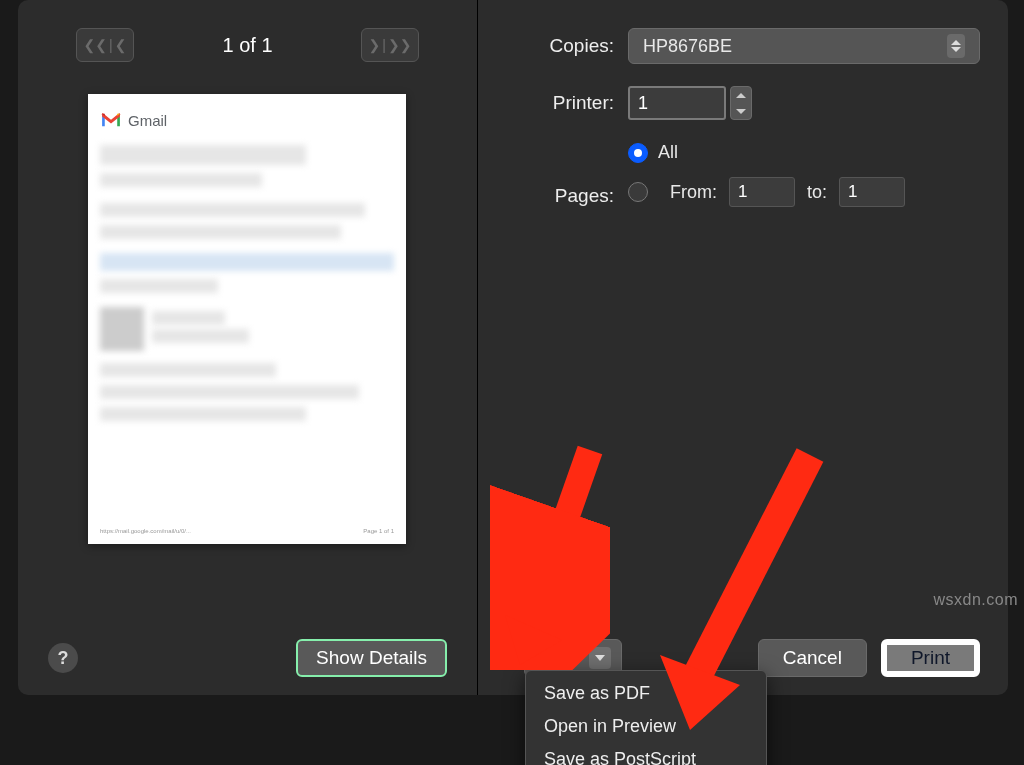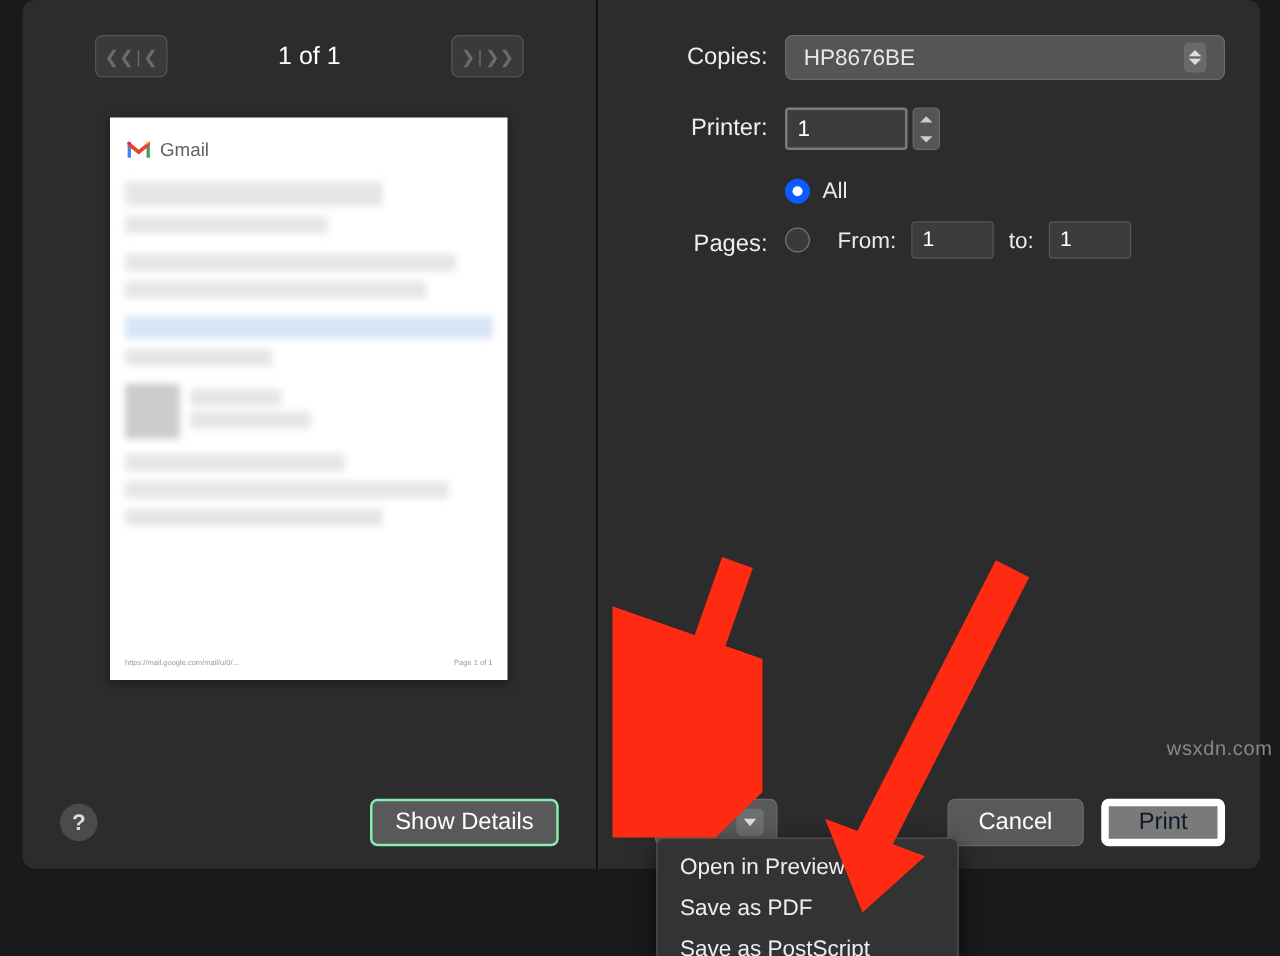--- a/index.html
+++ b/index.html
@@ -184,22 +184,22 @@
       </div>
       <div class="spacer"></div>
       <div class="cancel-btn">Cancel</div>
       <div class="print-btn">Print</div>
     </div>
   </div>
 
 </div>
 
 <div class="dropdown">
+  <div class="dropdown-item">Save as PDF</div>
   <div class="dropdown-item">Open in Preview</div>
-  <div class="dropdown-item">Save as PDF</div>
   <div class="dropdown-item">Save as PostScript</div>
 </div>
 
 <svg class="arrow" style="left:490px; top:440px;" width="120" height="230">
   <defs>
       <marker id="ah1" markerWidth="12" markerHeight="12" refX="5" refY="5" orient="auto">
         <polygon points="0,0 10,5 0,10" fill="#ff2a12"></polygon>
       </marker>
     </defs>
   <line x1="100" y1="10" x2="35" y2="195" stroke="#ff2a12" stroke-width="26" marker-end="url(#ah1)"></line>

